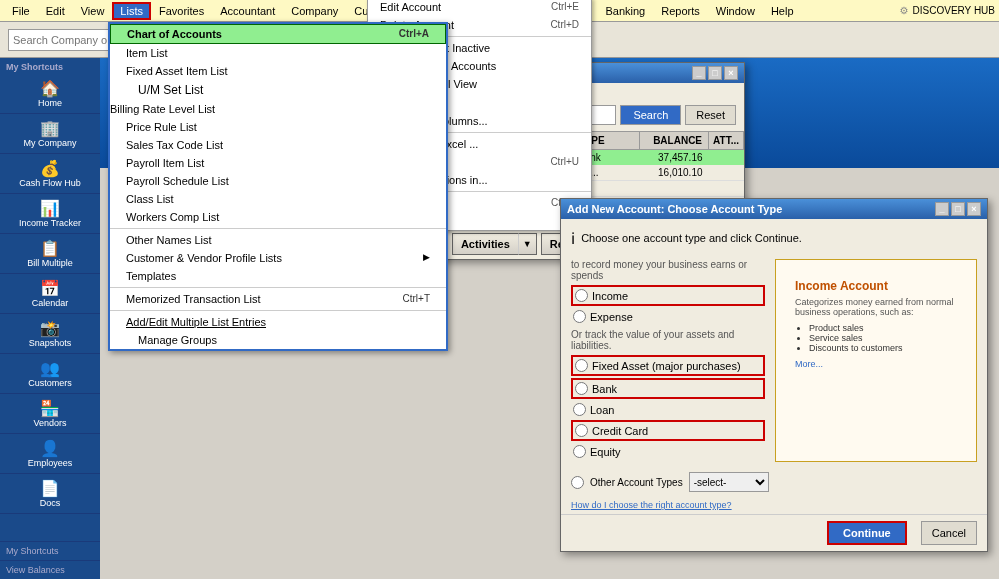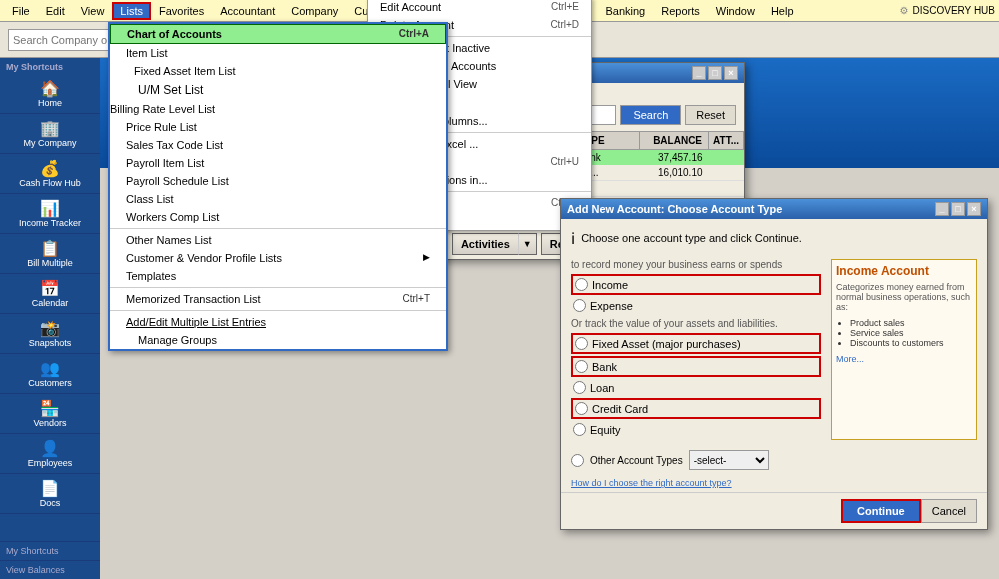--- a/index.html
+++ b/index.html
@@ -101,21 +101,21 @@
   </div>
 </div>
 
 <div style="position:absolute; left:108px; top:22px; background:white; border:2px solid #316ac5; z-index:100; width:340px; box-shadow:2px 2px 6px rgba(0,0,0,0.4);">
 
   <div style="background:#90ee90; padding:3px 16px; font-size:11px; font-weight:bold; display:flex; justify-content:space-between; border:1px solid #006600;">
     <span>Chart of Accounts</span>
     <span style="color:#333; font-size:10px;">Ctrl+A</span>
   </div>
   <div style="padding:3px 16px; font-size:11px; cursor:pointer;">Item List</div>
-  <div style="padding:3px 24px; font-size:11px; cursor:pointer;">Fixed Asset Item List</div>
+  <div style="padding:3px 16px; font-size:11px; cursor:pointer;">Fixed Asset Item List</div>
   <div style="padding:3px 28px; font-size:12px; cursor:pointer;">U/M Set List</div>
   <div style="padding:3px 0; font-size:11px; cursor:pointer;">Billing Rate Level List</div>
   <div style="padding:3px 16px; font-size:11px; cursor:pointer;">Price Rule List</div>
   <div style="padding:3px 16px; font-size:11px; cursor:pointer;">Sales Tax Code List</div>
   <div style="padding:3px 16px; font-size:11px; cursor:pointer;">Payroll Item List</div>
   <div style="padding:3px 16px; font-size:11px; cursor:pointer;">Payroll Schedule List</div>
   <div style="padding:3px 16px; font-size:11px; cursor:pointer;">Class List</div>
   <div style="padding:3px 16px; font-size:11px; cursor:pointer;">Workers Comp List</div>
   <div style="height:1px; background:#ccc; margin:2px 0;"></div>
   <div style="padding:3px 16px; font-size:11px; cursor:pointer;">Other Names List</div>
@@ -289,36 +289,36 @@
       </div>
       <div style="border:2px solid #cc0000; padding:2px; margin-bottom:2px; display:inline-flex; align-items:center; gap:4px; width:100%;">
         <input type="radio" name="account-type" id="r-credit" style="">
         <label for="r-credit" style="font-size:11px; cursor:pointer;">Credit Card</label>
       </div>
       <div style="padding:2px; margin-bottom:2px; display:flex; align-items:center; gap:4px;">
         <input type="radio" name="account-type" id="r-equity" style="">
         <label for="r-equity" style="font-size:11px; cursor:pointer;">Equity</label>
       </div>
     </div>
-    <div style="width:146px; background:#fffaf0; border:1px solid #c8a020; padding:4px;">
+    <div style="width:202px; background:#fffaf0; border:1px solid #c8a020; padding:19px;">
       <div style="font-weight:bold; font-size:12px; color:#c05000; margin-bottom:4px;">Income Account</div>
       <div style="font-size:9px; color:#555; margin-bottom:6px;">Categorizes money earned from normal business operations, such as:</div>
       <ul style="font-size:9px; color:#333; margin-left:14px;">
         <li>Product sales</li>
         <li>Service sales</li>
         <li>Discounts to customers</li>
       </ul>
       <span style="color:#316ac5; font-size:9px; cursor:pointer; margin-top:6px; display:block;">More...</span>
     </div>
   </div>
   <div style="display:flex; align-items:center; gap:6px; padding:4px 10px; font-size:10px;">
     <input type="radio" name="account-type" id="r-other" style="">
     <label for="r-other" style="font-size:10px; cursor:pointer;">Other Account Types</label>
     <select style="height:20px; border:1px solid #999; font-size:10px; min-width:80px;">
       <option>-select-</option>
     </select>
   </div>
   <a href="#" style="color:#316ac5; font-size:9px; cursor:pointer; padding:4px 10px; display:block; text-decoration:underline;">How do I choose the right account type?</a>
-  <div style="display:flex; justify-content:flex-end; gap:0; padding:6px 10px; border-top:1px solid #ccc;">
+  <div style="display:flex; justify-content:flex-end; gap:14px; padding:6px 10px; border-top:1px solid #ccc;">
     <button style="background:#316ac5; color:white; border:2px solid #cc0000; padding:4px 14px; font-size:11px; cursor:pointer; font-weight:bold;">Continue</button>
     <button style="background:#e0dcd0; border:1px solid #999; padding:4px 10px; font-size:11px; cursor:pointer;">Cancel</button>
   </div>
 </div>
 
 </body></html>

